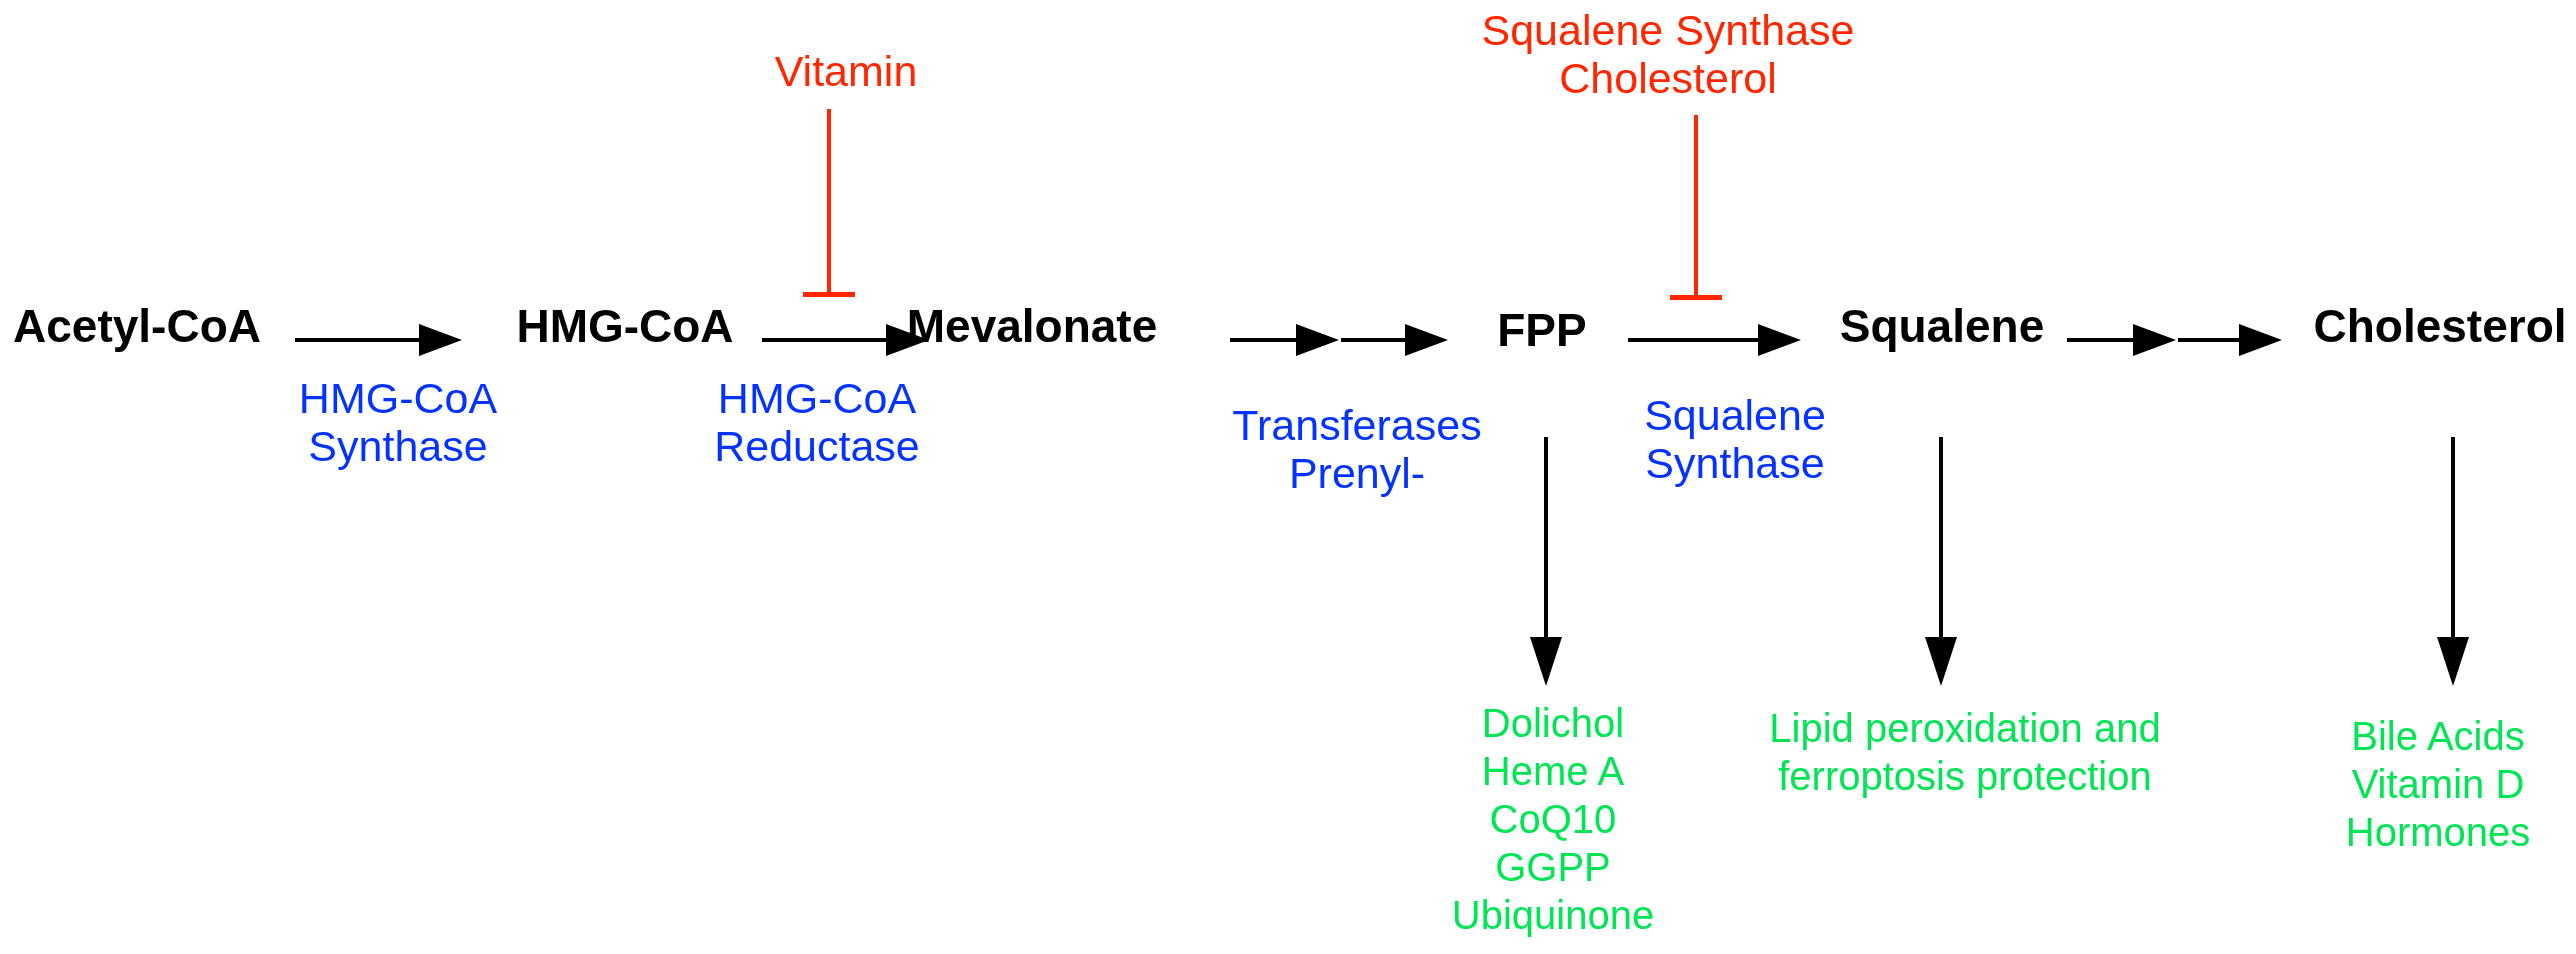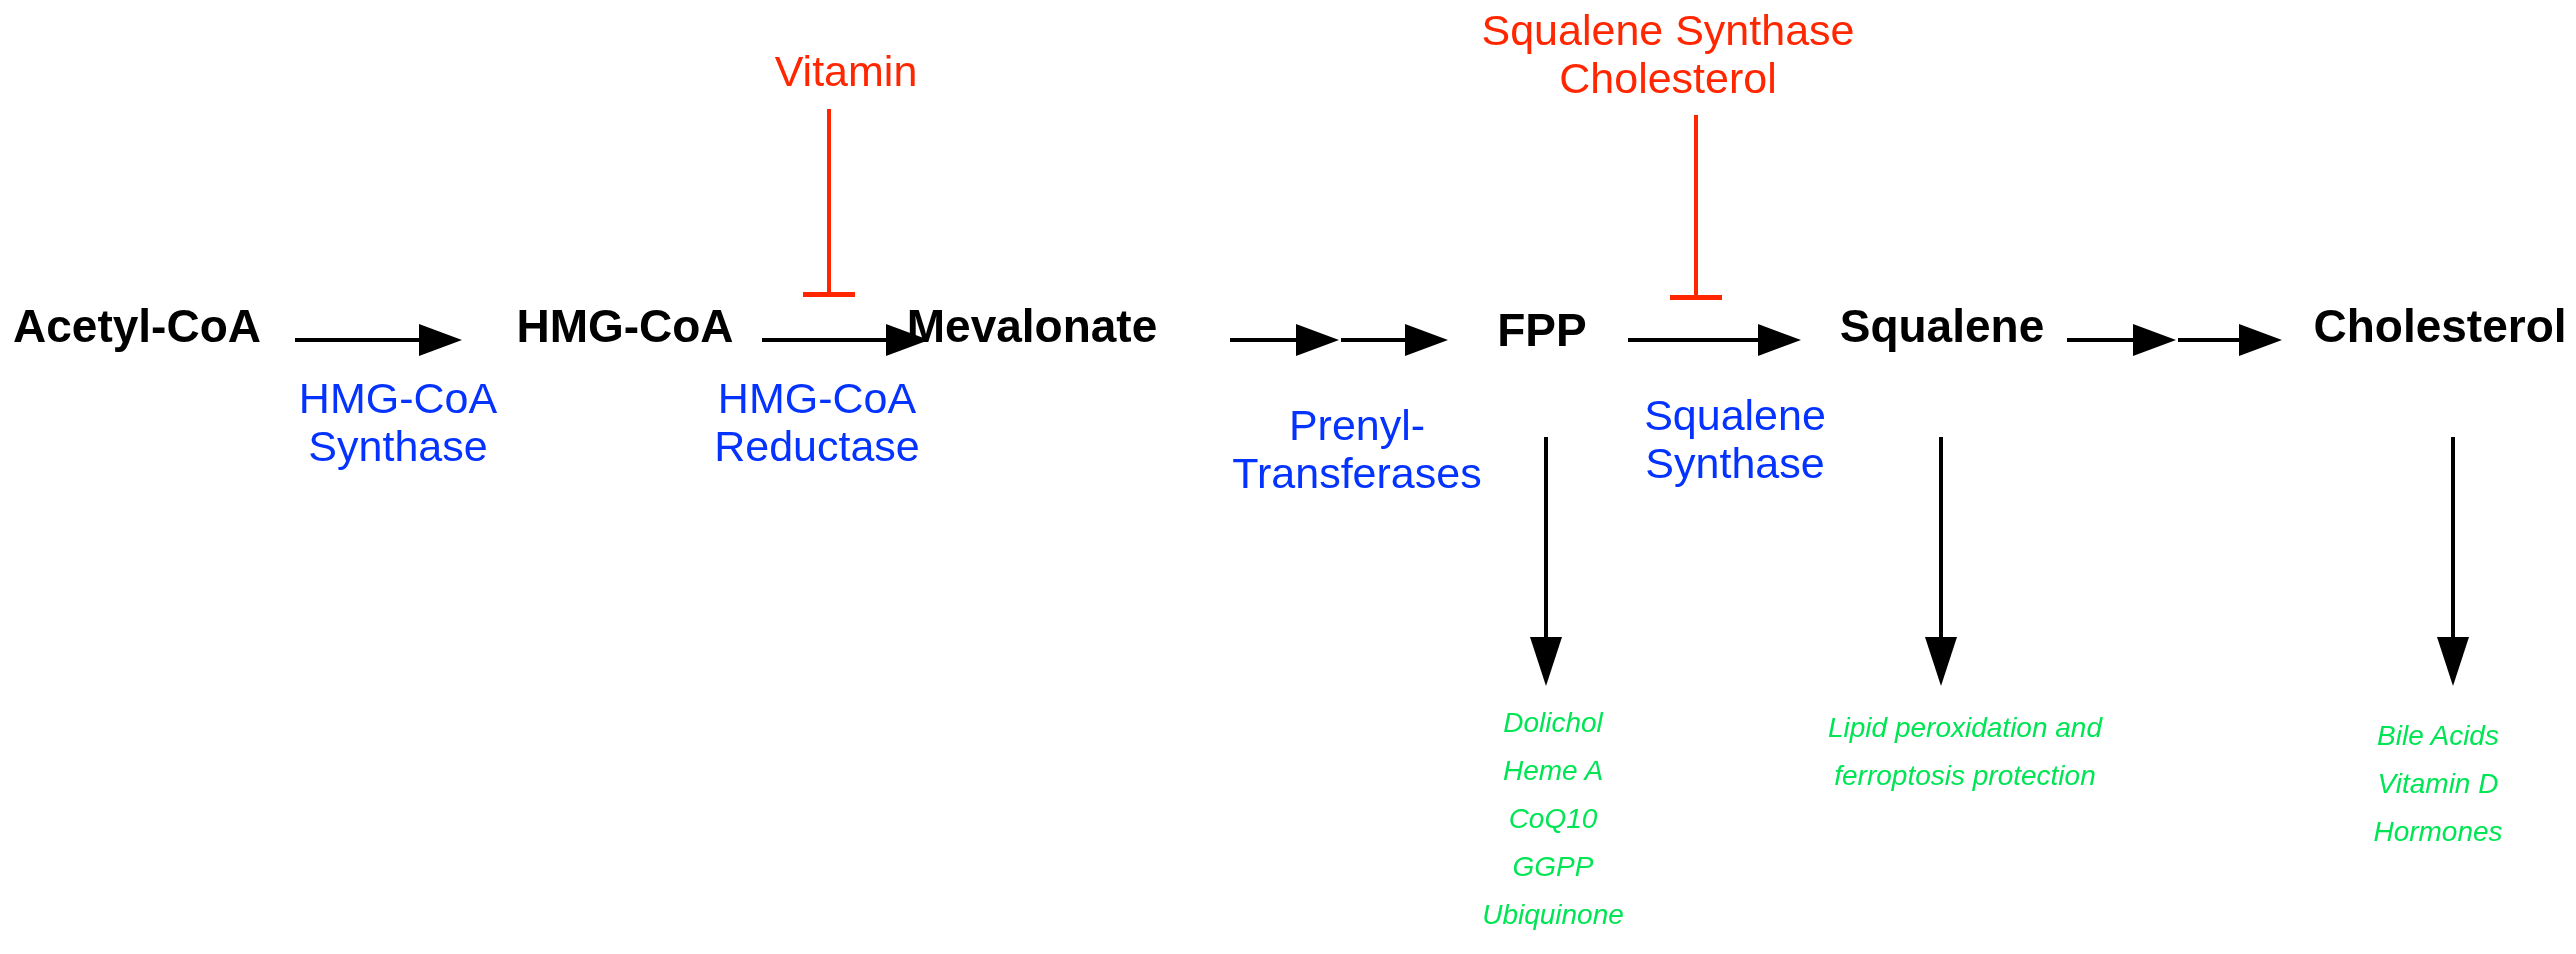--- a/index.html
+++ b/index.html
@@ -16,21 +16,21 @@
     width:2576px;height:955px;
     background:var(--background);
     font-family:"Liberation Sans", sans-serif;
     overflow:hidden;
   }
   
   .label{position:absolute;transform:translateX(-50%);text-align:center;white-space:nowrap;}
   .metabolite{font-size:46px;line-height:55px;color:var(--metabolite-text);font-weight:bold;}
   .enzyme{font-size:43px;line-height:48px;color:var(--enzyme-text);}
   .inhibitor{font-size:43px;line-height:48px;color:var(--inhibitor-text);}
-  .product{font-size:28px;line-height:48px;color:var(--product-text);font-style:italic;}
+  .product{font-size:40px;line-height:48px;color:var(--product-text);}
   
   .harrow{position:absolute;top:322px;height:35px;display:flex;align-items:center;}
   .harrow .shaft{flex:1;height:4px;background:var(--arrow);}
   .harrow .head{width:0;height:0;border-left:43px solid var(--arrow);
                 border-top:16.6px solid transparent;border-bottom:16.6px solid transparent;}
   
   .varrow{position:absolute;width:33px;display:flex;flex-direction:column;align-items:center;}
   .varrow .shaft{width:4px;flex:1;background:var(--arrow);}
   .varrow .head{width:0;height:0;border-top:49px solid var(--arrow);
                 border-left:16px solid transparent;border-right:16px solid transparent;}
@@ -82,22 +82,22 @@
 
   <div class="label enzyme" style="left:398px;top:374px">
     <div>HMG-CoA</div>
     <div>Synthase</div>
   </div>
   <div class="label enzyme" style="left:817px;top:374px">
     <div>HMG-CoA</div>
     <div>Reductase</div>
   </div>
   <div class="label enzyme" style="left:1357px;top:401px">
+    <div>Transferases</div>
     <div>Prenyl-</div>
-    <div>Transferases</div>
   </div>
   <div class="label enzyme" style="left:1735px;top:391px">
     <div>Squalene</div>
     <div>Synthase</div>
   </div>
 
   <div class="label inhibitor" style="left:846px;top:47px">
     <div>Vitamin</div>
   </div>
   <div class="inhib" style="left:803px;top:109px;height:188px">

